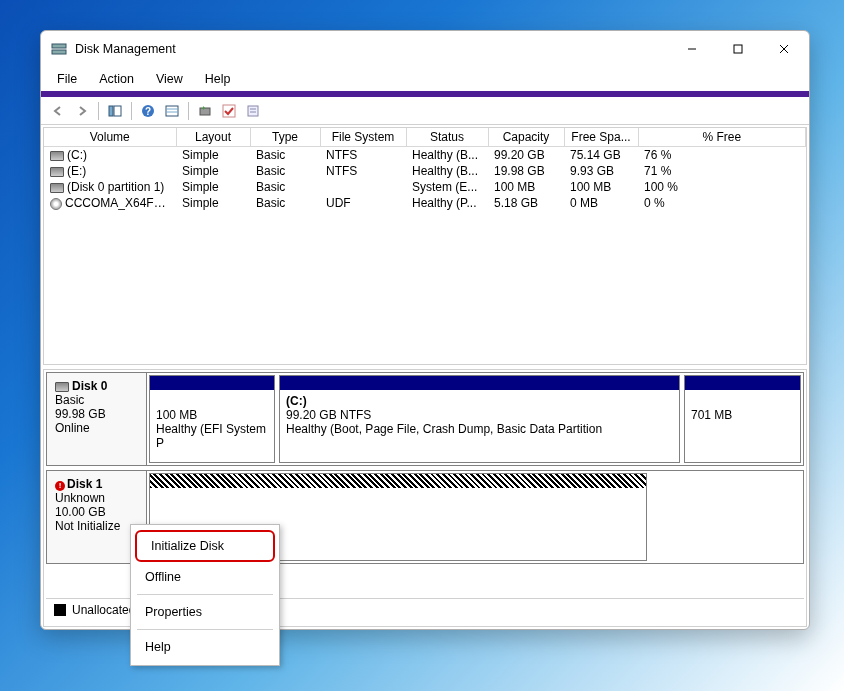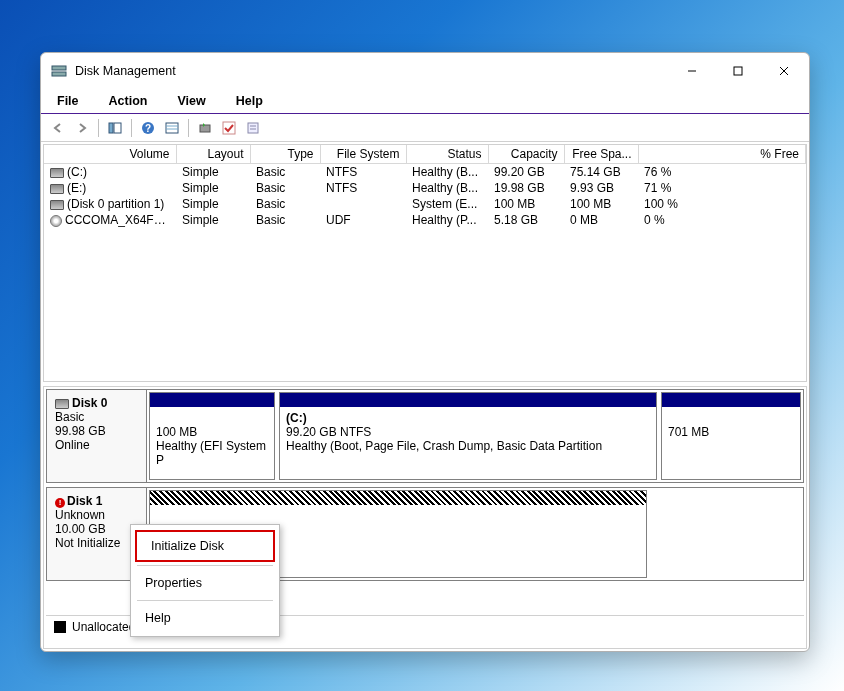--- a/index.html
+++ b/index.html
@@ -9,21 +9,21 @@
     font-size: 12px;
     background: linear-gradient(135deg, #0a4fb5 0%, #1976d2 30%, #5fb4e8 60%, #ffffff 100%);
     width: 844px;
     height: 691px;
     overflow: hidden;
     position: relative;
   }
   .window {
     position: absolute;
     left: 40px;
-    top: 52px;
+    top: 30px;
     width: 770px;
     height: 600px;
     background: #fff;
     border: 1px solid #b0b0b0;
     border-radius: 6px;
     box-shadow: 0 8px 24px rgba(0,0,0,0.25);
     display: flex;
     flex-direction: column;
   }
   .titlebar {
@@ -35,21 +35,21 @@
   .titlebar .app-icon {
     width: 16px; height: 16px; margin-right: 8px;
     display:inline-flex;align-items:center;justify-content:center;
   }
   .title-text { flex:1; font-size:12.5px; color:#000; }
   .win-btns { display:flex; }
   .win-btn { width:46px; height:32px; display:flex; align-items:center; justify-content:center; }
   .win-btn svg { stroke:#000; stroke-width:1; fill:none; }
 
   .menubar {
-    display:flex; gap:14px; padding:2px 8px; border-bottom:1px solid #4c1d95;font-weight:bold;
+    display:flex; gap:6px; padding:2px 8px; border-bottom:6px solid #4c1d95;
   }
   .menu-item { padding:3px 8px; font-size:12.5px; }
 
   .toolbar {
     display:flex; align-items:center; gap:2px; padding:2px 6px;
     border-bottom:1px solid #d0d0d0;
     height:28px;
   }
   .tool-btn {
     width:22px; height:22px; display:flex; align-items:center; justify-content:center;
@@ -59,21 +59,21 @@
 
   .volume-list {
     border:1px solid #d0d0d0;
     margin:2px;
     height:238px;
     overflow:hidden;
     background:#fff;
   }
   table { border-collapse:collapse; width:100%; table-layout:fixed; }
   th {
-    text-align:right; font-weight:normal; font-size:12px;
+    text-align:center; font-weight:normal; font-size:12px;
     border-right:1px solid #d8d8d8;
     border-bottom:1px solid #d8d8d8;
     padding:2px 6px; background:#fff;
     white-space:nowrap; overflow:hidden; text-overflow:ellipsis;
   }
   td {
     padding:1px 6px; font-size:12px; white-space:nowrap; overflow:hidden; text-overflow:ellipsis;
   }
   .vol-icon { display:inline-block; width:14px; height:10px; margin-right:3px; vertical-align:middle; }
   .drive-icon { background:linear-gradient(#888,#ccc); border:1px solid #555; border-radius:1px; }
@@ -128,21 +128,21 @@
     border:1px solid #bcbcbc;
     box-shadow:2px 2px 6px rgba(0,0,0,0.25);
     padding:4px 0;
     z-index:50;
   }
   .ctx-item {
     padding:7px 14px; font-size:12.5px;
   }
   .ctx-sep { height:1px; background:#d0d0d0; margin:3px 6px; }
   .ctx-hl {
-    border:2px solid #d40000; border-radius:0; margin:1px 4px;
+    border:2px solid #d40000; border-radius:6px; margin:1px 4px;
   }
 </style>
 </head>
 <body>
 
 <div class="window">
 
   <div class="titlebar">
     <span class="app-icon">
       <svg width="16" height="16" viewBox="0 0 16 16">
@@ -312,21 +312,21 @@
       </div>
       <div class="disk-parts">
         <div class="part" style="width:126px">
           <div class="part-header"></div>
           <div class="part-body"><br><span>100 MB</span><br><span>Healthy (EFI System P</span></div>
         </div>
         <div class="part" style="flex:1">
           <div class="part-header"></div>
           <div class="part-body"><b>(C:)</b><br><span>99.20 GB NTFS</span><br><span>Healthy (Boot, Page File, Crash Dump, Basic Data Partition</span></div>
         </div>
-        <div class="part" style="width:140px">
+        <div class="part" style="width:117px">
           <div class="part-header"></div>
           <div class="part-body"><br><span>701 MB</span></div>
         </div>
       </div>
     </div>
 
     <div class="disk-row">
       <div class="disk-label">
         <span class="disk-error-icon">!</span><b>Disk 1</b><br>
         <span>Unknown</span><br>
@@ -346,17 +346,18 @@
     <div class="legend">
       <span class="legend-box"></span>
       <span>Unallocated</span>
     </div>
   </div>
 
 </div>
 
 <div class="context-menu">
   <div class="ctx-item ctx-hl">Initialize Disk</div>
+  <div class="ctx-item">Offline</div>
   <div class="ctx-sep"></div>
   <div class="ctx-item">Properties</div>
   <div class="ctx-sep"></div>
   <div class="ctx-item">Help</div>
 </div>
 
 </body></html>

